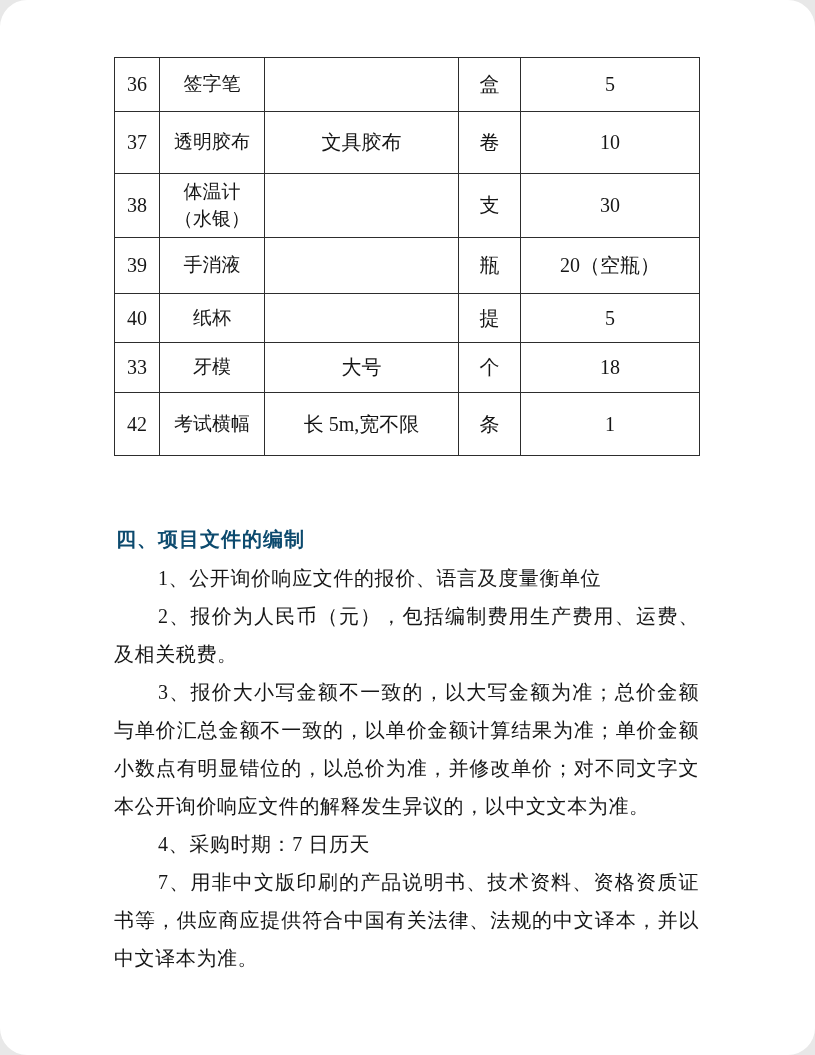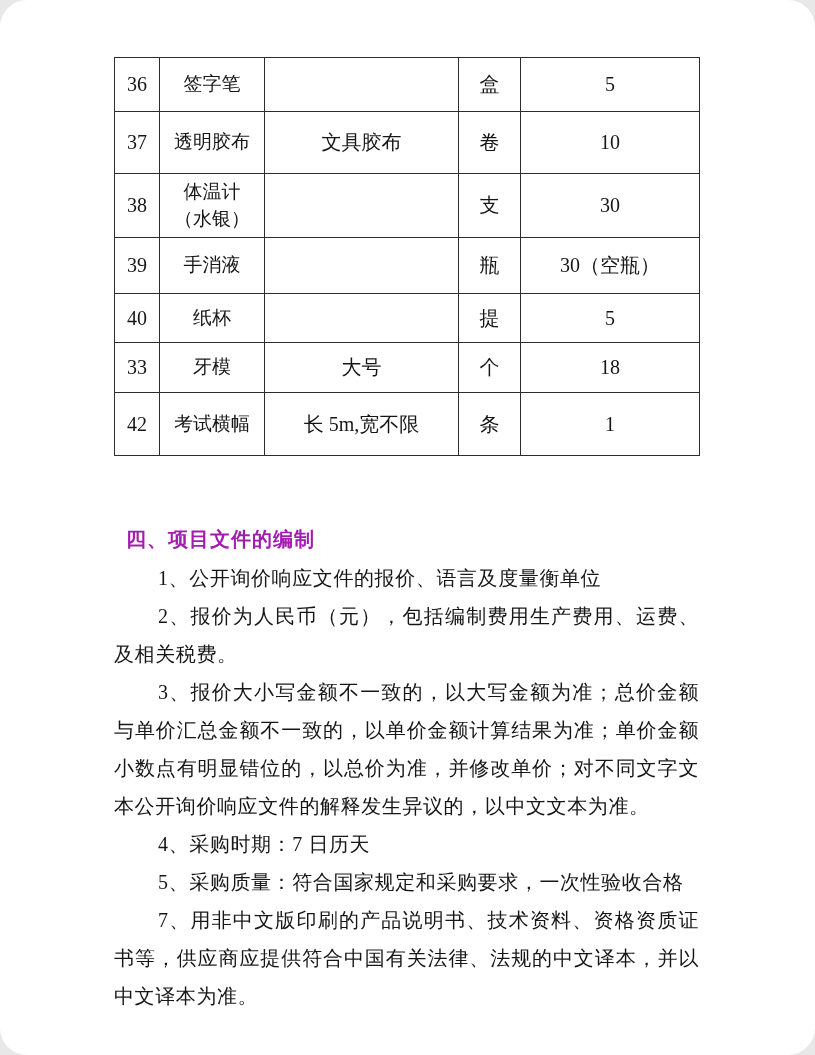--- a/index.html
+++ b/index.html
@@ -35,27 +35,27 @@
     padding: 0;
     overflow: hidden;
   }
   table.supply td.cell-name {
     font-size: 19px;
     padding: 2px 13px;
     line-height: 1.4;
   }
   table.supply td.cell-spec { font-size: 20px; }
   .sec-heading {
-    margin: 71px 0 0 12px;
+    margin: 71px 0 0 2px;
     font-family: "Liberation Sans", "DejaVu Sans", sans-serif;
     font-weight: bold;
     font-size: 20px;
     line-height: 24px;
     letter-spacing: 1px;
-    color: #a21caf;
+    color: #0c4a6e;
   }
   .paras {
     margin-top: 8px;
     font-size: 20px;
     line-height: 38px;
     letter-spacing: 0.6px;
     text-align: justify;
     text-justify: inter-character;
   }
   .paras p {
@@ -97,21 +97,21 @@
           <td class="cell-name">体温计（水银）</td>
           <td class="cell-spec"></td>
           <td class="cell-unit">支</td>
           <td class="cell-qty">30</td>
         </tr>
         <tr style="height:56px">
           <td class="cell-no">39</td>
           <td class="cell-name">手消液</td>
           <td class="cell-spec"></td>
           <td class="cell-unit">瓶</td>
-          <td class="cell-qty">30（空瓶）</td>
+          <td class="cell-qty">20（空瓶）</td>
         </tr>
         <tr style="height:49px">
           <td class="cell-no">40</td>
           <td class="cell-name">纸杯</td>
           <td class="cell-spec"></td>
           <td class="cell-unit">提</td>
           <td class="cell-qty">5</td>
         </tr>
         <tr style="height:50px">
           <td class="cell-no">33</td>
@@ -130,18 +130,17 @@
       </tbody>
     </table>
 
     <h2 class="sec-heading">四、项目文件的编制</h2>
 
     <div class="paras">
       <p>1、公开询价响应文件的报价、语言及度量衡单位</p>
       <p>2、报价为人民币（元），包括编制费用生产费用、运费、及相关税费。</p>
       <p>3、报价大小写金额不一致的，以大写金额为准；总价金额与单价汇总金额不一致的，以单价金额计算结果为准；单价金额小数点有明显错位的，以总价为准，并修改单价；对不同文字文本公开询价响应文件的解释发生异议的，以中文文本为准。</p>
       <p>4、采购时期：7 日历天</p>
-      <p>5、采购质量：符合国家规定和采购要求，一次性验收合格</p>
       <p>7、用非中文版印刷的产品说明书、技术资料、资格资质证书等，供应商应提供符合中国有关法律、法规的中文译本，并以中文译本为准。</p>
     </div>
 
   </div>
 </div>
 
 </body></html>

